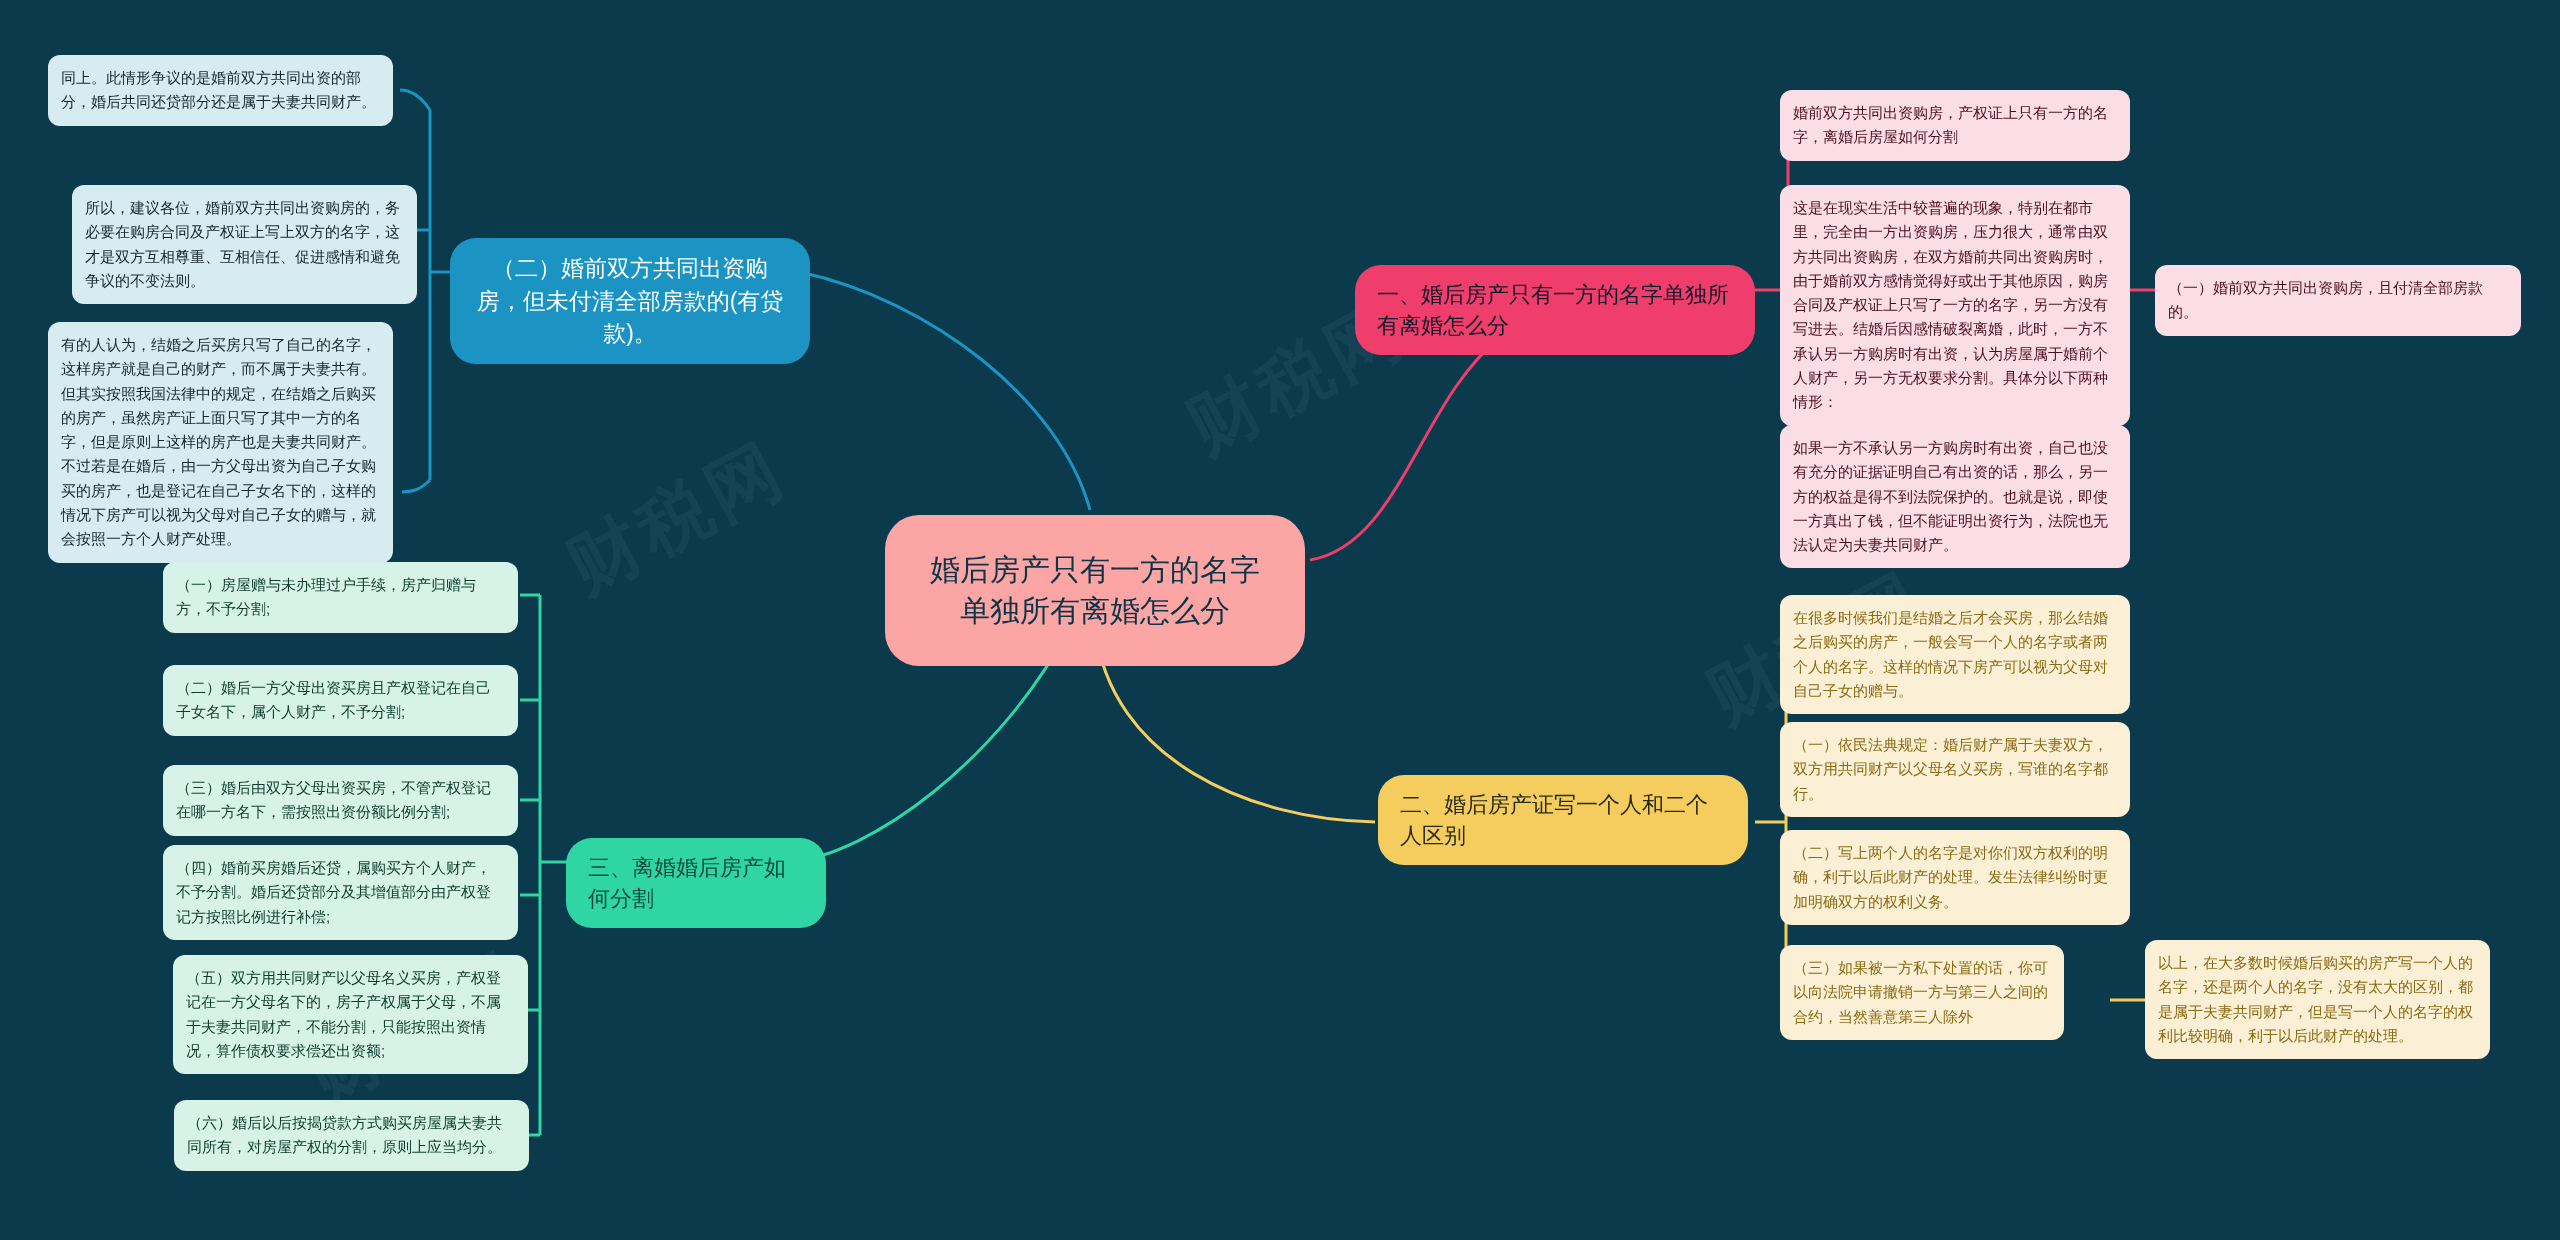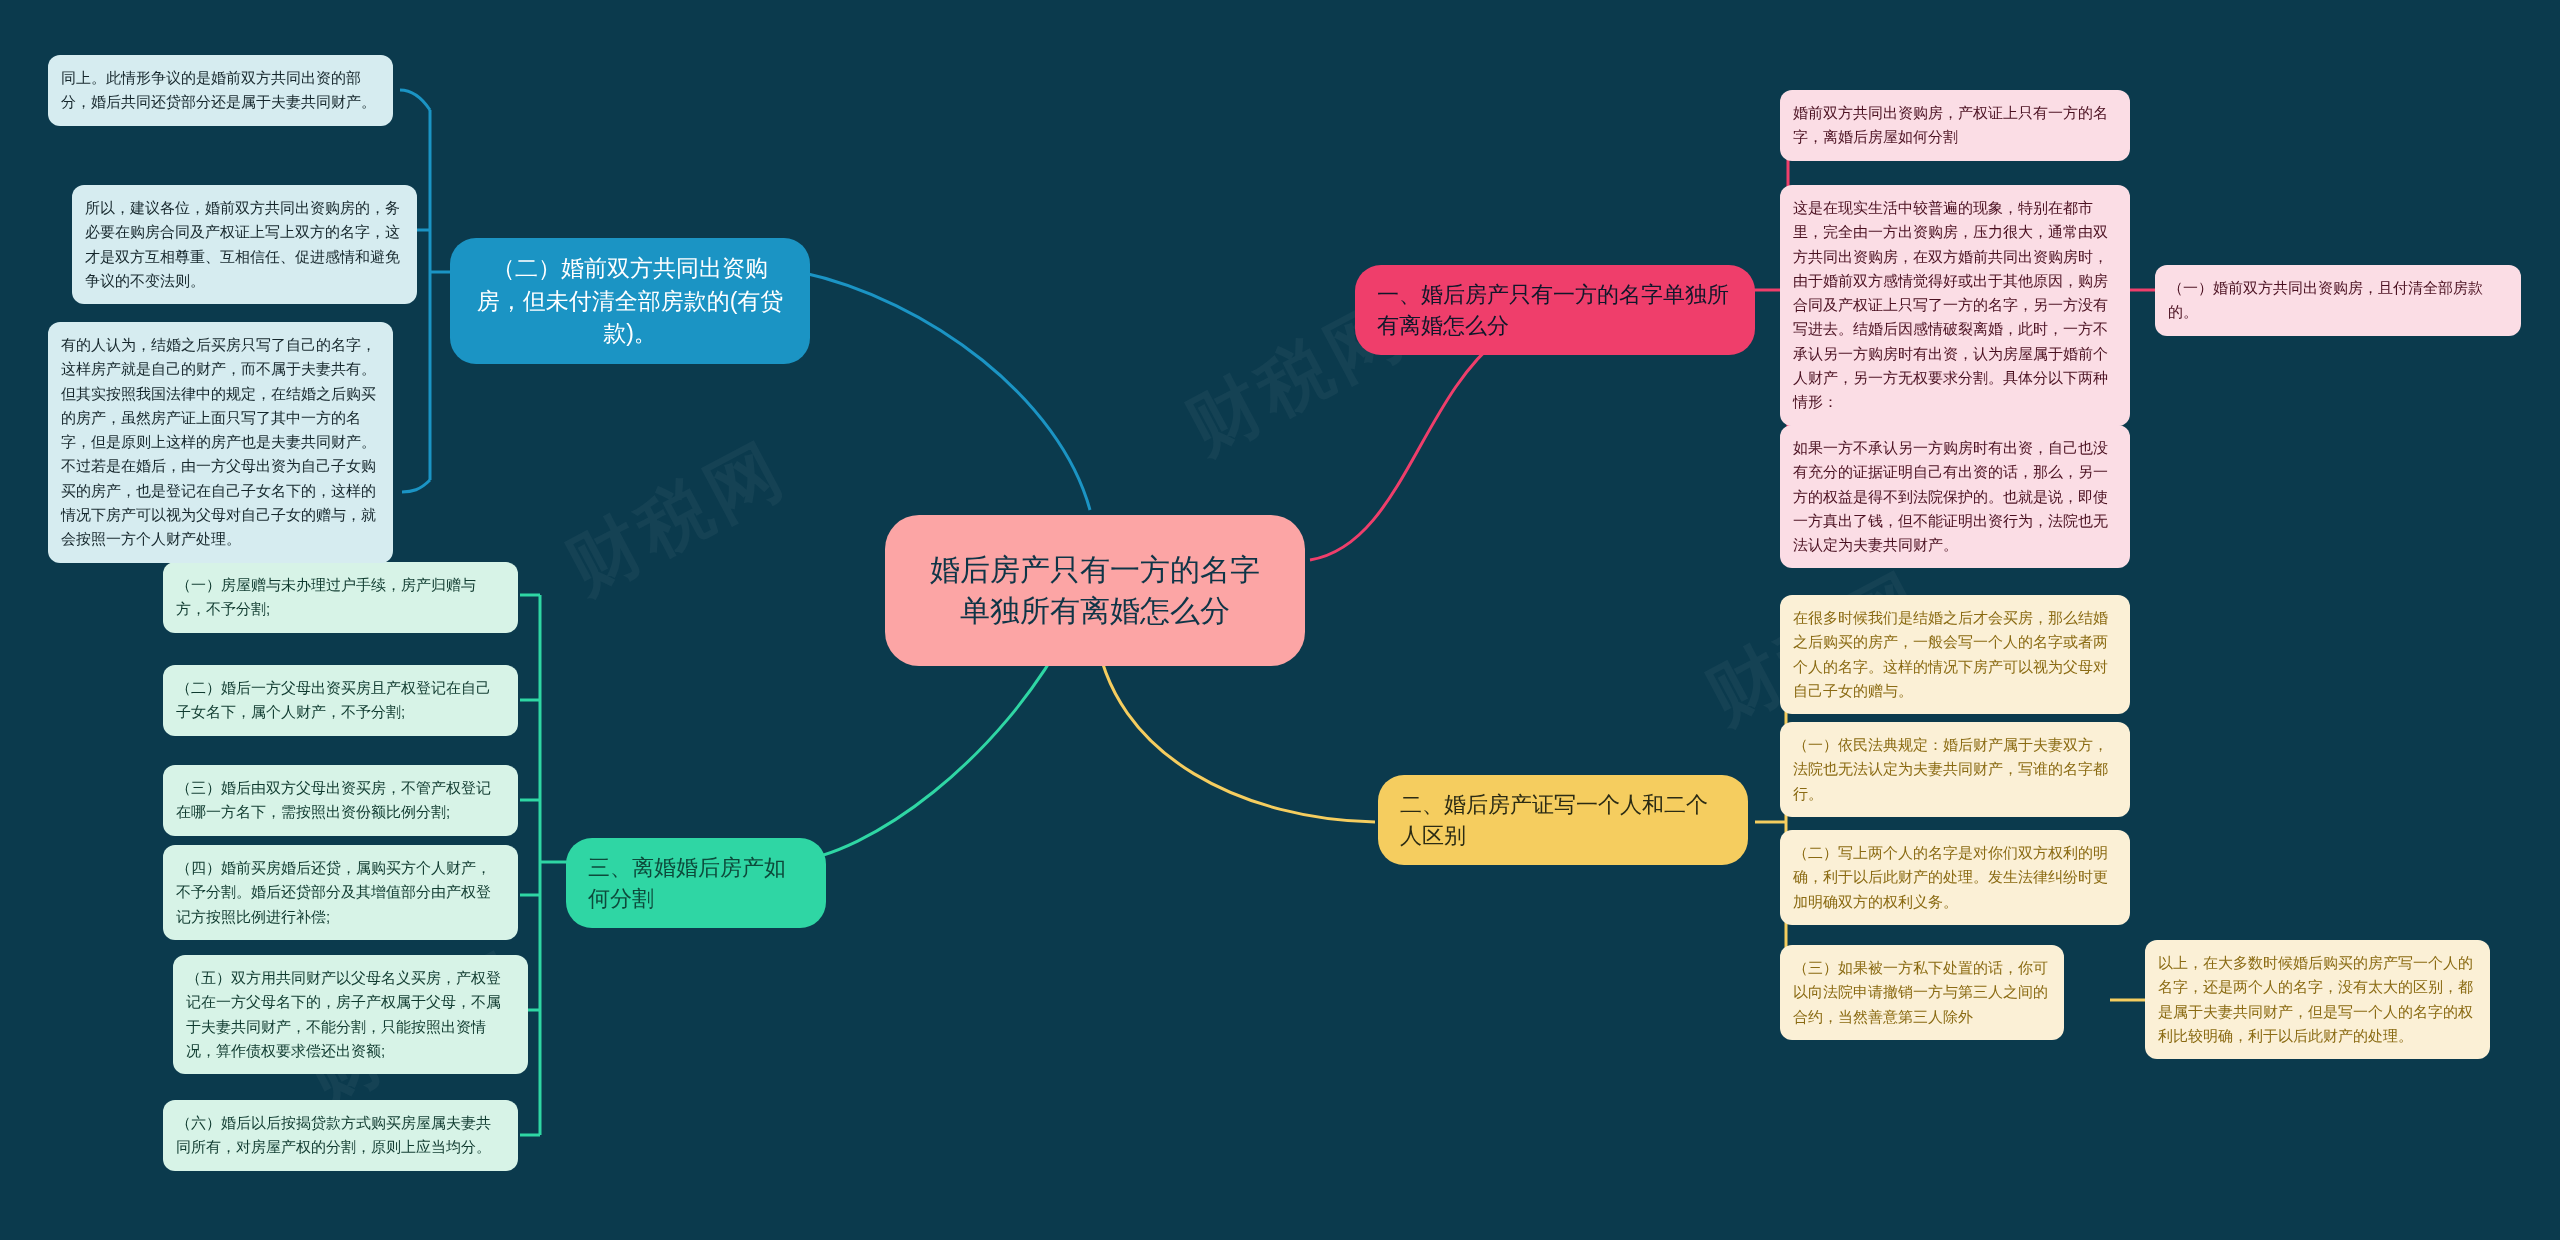--- a/index.html
+++ b/index.html
@@ -140,31 +140,31 @@
 <div class="node branch pink" style="left:1355px; top:265px; width:400px;">一、婚后房产只有一方的名字单独所有离婚怎么分</div>
 
 <div class="node leaf pink" style="left:1780px; top:90px; width:350px;">婚前双方共同出资购房，产权证上只有一方的名字，离婚后房屋如何分割</div>
 <div class="node leaf pink" style="left:1780px; top:185px; width:350px;">这是在现实生活中较普遍的现象，特别在都市里，完全由一方出资购房，压力很大，通常由双方共同出资购房，在双方婚前共同出资购房时，由于婚前双方感情觉得好或出于其他原因，购房合同及产权证上只写了一方的名字，另一方没有写进去。结婚后因感情破裂离婚，此时，一方不承认另一方购房时有出资，认为房屋属于婚前个人财产，另一方无权要求分割。具体分以下两种情形：</div>
 <div class="node leaf pink" style="left:2155px; top:265px; width:366px;">（一）婚前双方共同出资购房，且付清全部房款的。</div>
 <div class="node leaf pink" style="left:1780px; top:425px; width:350px;">如果一方不承认另一方购房时有出资，自己也没有充分的证据证明自己有出资的话，那么，另一方的权益是得不到法院保护的。也就是说，即使一方真出了钱，但不能证明出资行为，法院也无法认定为夫妻共同财产。</div>
 
 <div class="node branch yellow" style="left:1378px; top:775px; width:370px;">二、婚后房产证写一个人和二个人区别</div>
 
 <div class="node leaf yellow" style="left:1780px; top:595px; width:350px;">在很多时候我们是结婚之后才会买房，那么结婚之后购买的房产，一般会写一个人的名字或者两个人的名字。这样的情况下房产可以视为父母对自己子女的赠与。</div>
-<div class="node leaf yellow" style="left:1780px; top:722px; width:350px;">（一）依民法典规定：婚后财产属于夫妻双方，法院也无法认定为夫妻共同财产，写谁的名字都行。</div>
+<div class="node leaf yellow" style="left:1780px; top:722px; width:350px;">（一）依民法典规定：婚后财产属于夫妻双方，双方用共同财产以父母名义买房，写谁的名字都行。</div>
 <div class="node leaf yellow" style="left:1780px; top:830px; width:350px;">（二）写上两个人的名字是对你们双方权利的明确，利于以后此财产的处理。发生法律纠纷时更加明确双方的权利义务。</div>
 <div class="node leaf yellow" style="left:1780px; top:945px; width:284px;">（三）如果被一方私下处置的话，你可以向法院申请撤销一方与第三人之间的合约，当然善意第三人除外</div>
 <div class="node leaf yellow" style="left:2145px; top:940px; width:345px;">以上，在大多数时候婚后购买的房产写一个人的名字，还是两个人的名字，没有太大的区别，都是属于夫妻共同财产，但是写一个人的名字的权利比较明确，利于以后此财产的处理。</div>
 
 <div class="node branch green" style="left:566px; top:838px; width:260px;">三、离婚婚后房产如何分割</div>
 
 <div class="node leaf green" style="left:163px; top:562px; width:355px;">（一）房屋赠与未办理过户手续，房产归赠与方，不予分割;</div>
 <div class="node leaf green" style="left:163px; top:665px; width:355px;">（二）婚后一方父母出资买房且产权登记在自己子女名下，属个人财产，不予分割;</div>
 <div class="node leaf green" style="left:163px; top:765px; width:355px;">（三）婚后由双方父母出资买房，不管产权登记在哪一方名下，需按照出资份额比例分割;</div>
 <div class="node leaf green" style="left:163px; top:845px; width:355px;">（四）婚前买房婚后还贷，属购买方个人财产，不予分割。婚后还贷部分及其增值部分由产权登记方按照比例进行补偿;</div>
 <div class="node leaf green" style="left:173px; top:955px; width:355px;">（五）双方用共同财产以父母名义买房，产权登记在一方父母名下的，房子产权属于父母，不属于夫妻共同财产，不能分割，只能按照出资情况，算作债权要求偿还出资额;</div>
-<div class="node leaf green" style="left:163px; top:1100px; width:355px;">（六）婚后以后按揭贷款方式购买房屋属夫妻共同所有，对房屋产权的分割，原则上应当均分。</div>
+<div class="node leaf green" style="left:174px; top:1100px; width:355px;">（六）婚后以后按揭贷款方式购买房屋属夫妻共同所有，对房屋产权的分割，原则上应当均分。</div>
 
 <div class="node branch blue" style="left:450px; top:238px; width:360px; font-size:23px;text-align:center;">（二）婚前双方共同出资购房，但未付清全部房款的(有贷款)。</div>
 
 <div class="node leaf blue" style="left:48px; top:55px; width:345px;">同上。此情形争议的是婚前双方共同出资的部分，婚后共同还贷部分还是属于夫妻共同财产。</div>
 <div class="node leaf blue" style="left:48px; top:185px; width:345px;margin-left:24px;">所以，建议各位，婚前双方共同出资购房的，务必要在购房合同及产权证上写上双方的名字，这才是双方互相尊重、互相信任、促进感情和避免争议的不变法则。</div>
 <div class="node leaf blue" style="left:48px; top:322px; width:345px;">有的人认为，结婚之后买房只写了自己的名字，这样房产就是自己的财产，而不属于夫妻共有。但其实按照我国法律中的规定，在结婚之后购买的房产，虽然房产证上面只写了其中一方的名字，但是原则上这样的房产也是夫妻共同财产。不过若是在婚后，由一方父母出资为自己子女购买的房产，也是登记在自己子女名下的，这样的情况下房产可以视为父母对自己子女的赠与，就会按照一方个人财产处理。</div>
 
 </body></html>

